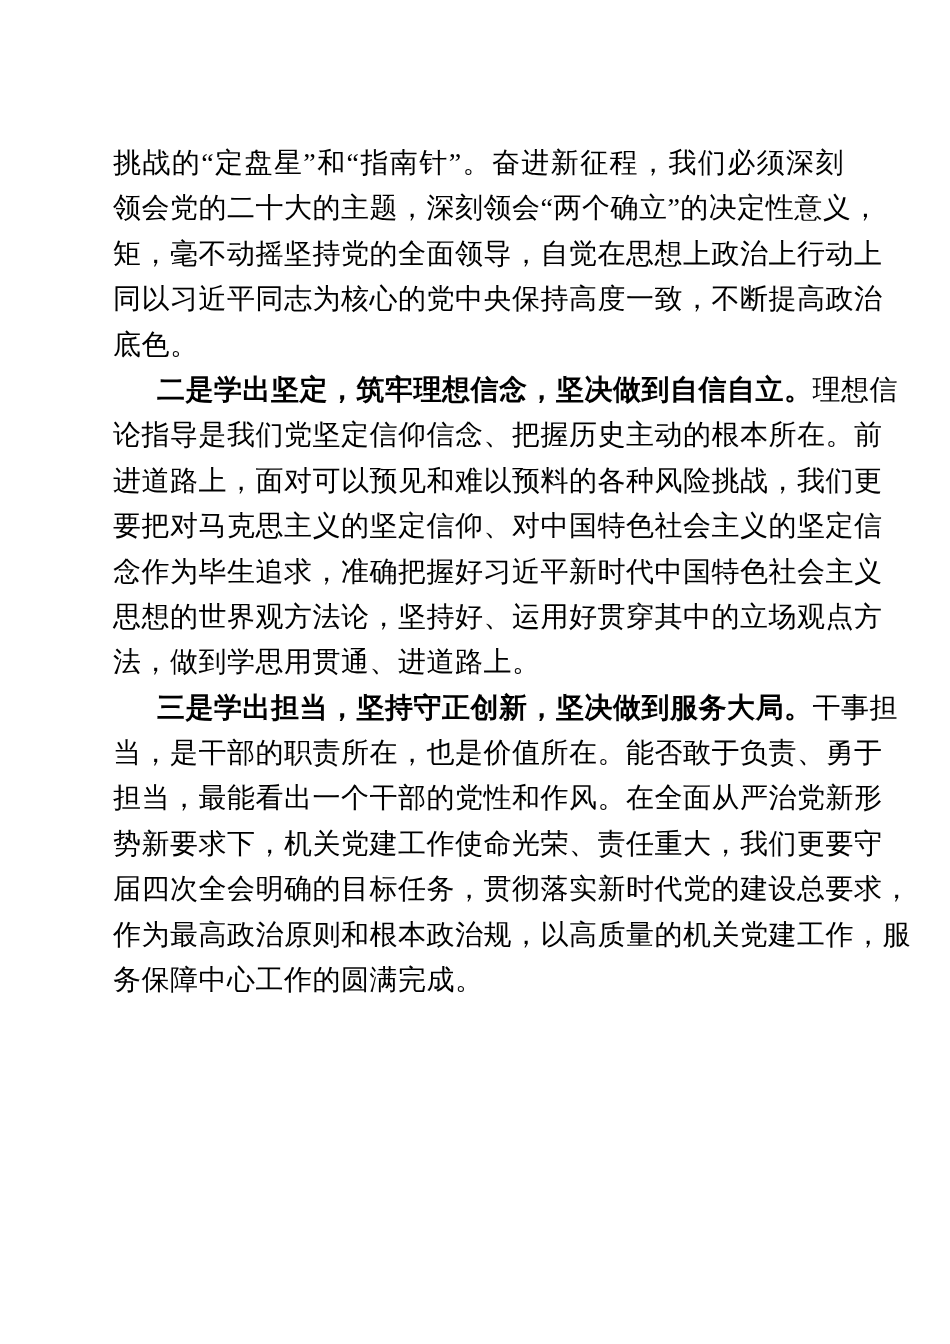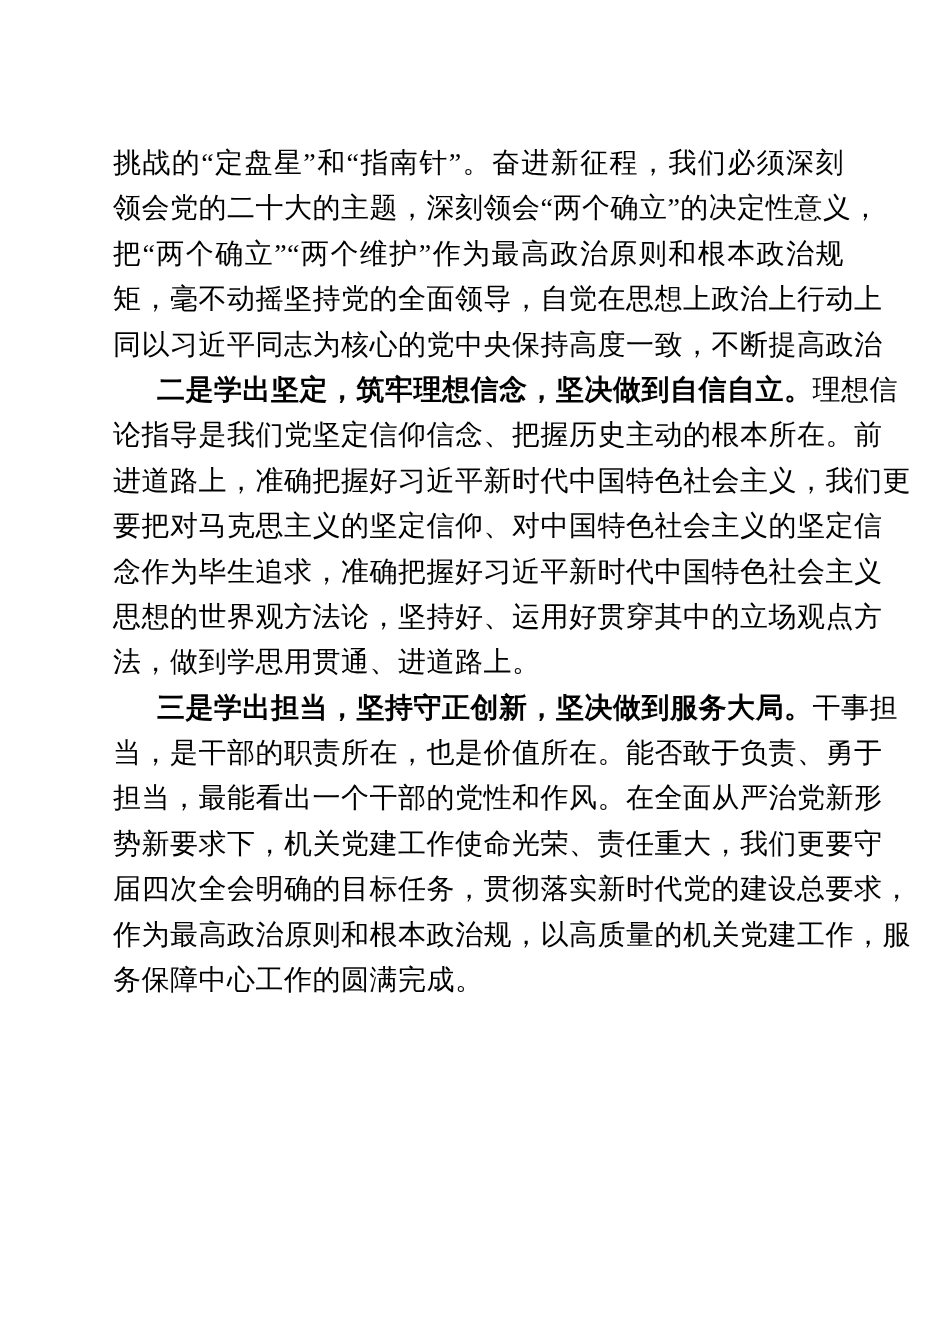--- a/index.html
+++ b/index.html
@@ -49,31 +49,31 @@
 </style>
 </head>
 <body>
 
 <div class="page">
   <div class="text-block">
 
     <div class="para">
       <div class="line">挑战的“定盘星”和“指南针”。奋进新征程，我们必须深刻</div>
       <div class="line">领会党的二十大的主题，深刻领会“两个确立”的决定性意义，</div>
-      <div class="line">把“两个确立”“两个维护”作为最高政治原则和根本政治规</div>
       <div class="line">矩，毫不动摇坚持党的全面领导，自觉在思想上政治上行动上</div>
       <div class="line">同以习近平同志为核心的党中央保持高度一致，不断提高政治</div>
+      <div class="line para-end">底色。</div>
     </div>
 
     <div class="para">
       <div class="line indent">
         <span class="lead">二是学出坚定，筑牢理想信念，坚决做到自信自立。</span><span>理想信</span>
       </div>
       <div class="line">论指导是我们党坚定信仰信念、把握历史主动的根本所在。前</div>
-      <div class="line">进道路上，准确把握好习近平新时代中国特色社会主义，我们更</div>
+      <div class="line">进道路上，面对可以预见和难以预料的各种风险挑战，我们更</div>
       <div class="line">要把对马克思主义的坚定信仰、对中国特色社会主义的坚定信</div>
       <div class="line">念作为毕生追求，准确把握好习近平新时代中国特色社会主义</div>
       <div class="line">思想的世界观方法论，坚持好、运用好贯穿其中的立场观点方</div>
       <div class="line para-end">法，做到学思用贯通、进道路上。</div>
     </div>
 
     <div class="para">
       <div class="line indent">
         <span class="lead">三是学出担当，坚持守正创新，坚决做到服务大局。</span><span>干事担</span>
       </div>

